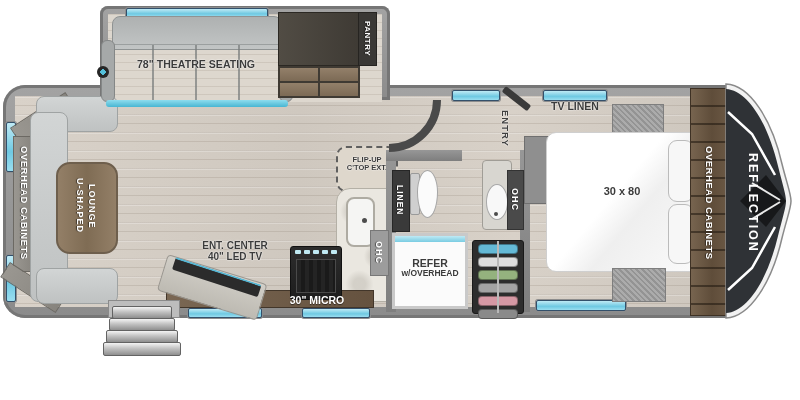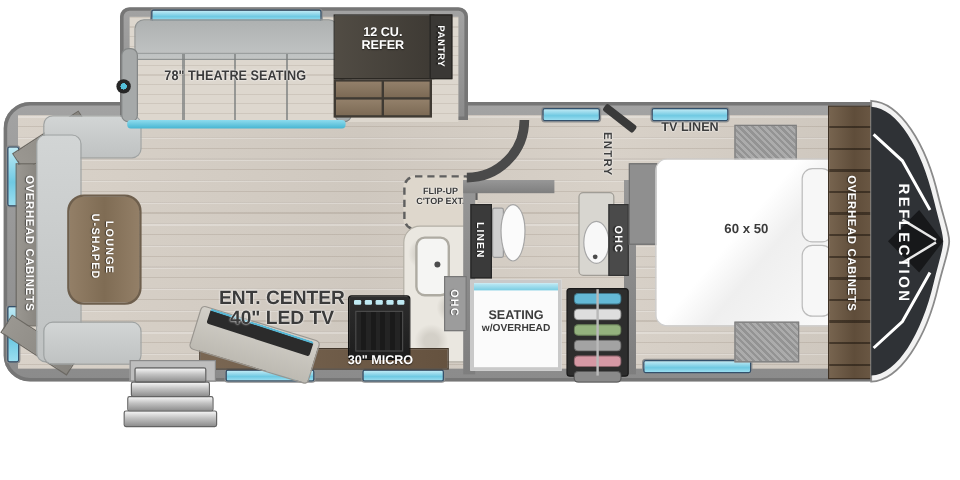--- a/index.html
+++ b/index.html
@@ -78,24 +78,20 @@
   <div class="abs" style="left:110px;top:44px;width:172px;height:58px;background:linear-gradient(180deg,#d4d7d7,#c6c9c9);border:1px solid #9b9f9f;
               background-image:repeating-linear-gradient(90deg,rgba(0,0,0,0) 0 41px,rgba(120,124,124,.7) 41px 43px);"></div>
   <div class="abs" style="left:101px;top:40px;width:12px;height:60px;background:#a6a9a9;border:1px solid #848787;border-radius:6px;"></div>
   <div class="abs" style="left:279px;top:40px;width:12px;height:60px;background:#a6a9a9;border:1px solid #848787;border-radius:6px;"></div>
   <div class="abs" style="left:106px;top:100px;width:182px;height:7px;background:linear-gradient(180deg,#8edcee,#48b6d2);border-radius:3px;"></div>
   <div class="abs" style="left:97px;top:66px;width:12px;height:12px;border-radius:50%;background:radial-gradient(circle,#54c0da 0 30%,#262626 32%);"></div>
   <div class="abs" style="left:279px;top:66px;width:12px;height:12px;border-radius:50%;background:radial-gradient(circle,#54c0da 0 30%,#262626 32%);"></div>
   <div class="abs lbl" style="left:116px;top:58px;width:160px;font-size:11.5px;transform:scaleX(.92);">78" THEATRE SEATING</div>
 
   <div class="abs dark-cab" style="left:278px;top:12px;width:82px;height:52px;"></div>
-  <div class="abs lbl-w" style="left:280px;top:22px;width:78px;font-size:10.5px;">
-    <div>12 CU.</div>
-    <div>REFER</div>
-  </div>
   <div class="abs" style="left:278px;top:66px;width:82px;height:32px;background:#3f3a33;display:grid;grid-template-columns:1fr 1fr;grid-template-rows:1fr 1fr;gap:2px;padding:2px;box-sizing:border-box;">
     <div style="background:linear-gradient(180deg,#93806a,#7c6a55);"></div>
     <div style="background:linear-gradient(180deg,#93806a,#7c6a55);"></div>
     <div style="background:linear-gradient(180deg,#93806a,#7c6a55);"></div>
     <div style="background:linear-gradient(180deg,#93806a,#7c6a55);"></div>
   </div>
   <div class="abs" style="left:358px;top:12px;width:17px;height:52px;background:#3a3835;border:1px solid #262421;"></div>
   <div class="abs lbl-w vtext" style="left:358px;top:13px;width:17px;height:50px;font-size:8px;letter-spacing:0.5px;">PANTRY</div>
 
   <div class="abs" style="left:336px;top:146px;width:62px;height:46px;background:#ded7cc;border:2px dashed #5f5f5f;border-radius:10px;box-sizing:border-box;"></div>
@@ -122,21 +118,21 @@
       <span style="width:6px;height:4px;background:#bfe9f2;border-radius:1px;"></span>
       <span style="width:6px;height:4px;background:#bfe9f2;border-radius:1px;"></span>
       <span style="width:6px;height:4px;background:#bfe9f2;border-radius:1px;"></span>
     </div>
     <div style="margin:5px auto 0 auto;width:38px;height:32px;border:1px solid #4a4a4a;background:repeating-linear-gradient(90deg,#242424 0 4px,#1a1a1a 4px 8px);"></div>
   </div>
   <div class="abs lbl-w" style="left:282px;top:295px;width:70px;font-size:10.5px;">30" MICRO</div>
 
   <div class="abs" style="left:168px;top:254px;width:102px;height:36px;background:linear-gradient(180deg,#d2cfc8,#bdbab2);border:1px solid #999690;transform:rotate(17deg);transform-origin:left top;border-radius:4px;"></div>
   <div class="abs" style="left:176px;top:257px;width:90px;height:11px;background:#2b2b2b;border-top:2px solid #58b7d4;transform:rotate(18deg);transform-origin:left top;border-radius:2px;"></div>
-  <div class="abs lbl" style="left:168px;top:241px;width:134px;font-size:16px;">
+  <div class="abs lbl" style="left:168px;top:241px;width:134px;font-size:10px;">
     <div>ENT. CENTER</div>
     <div>40" LED TV</div>
   </div>
 
   <div class="abs wallpiece" style="left:386px;top:150px;width:76px;height:11px;"></div>
   <div class="abs wallpiece" style="left:520px;top:150px;width:10px;height:162px;"></div>
 
   <div class="abs" style="left:392px;top:170px;width:16px;height:60px;background:#3a3a3a;border:1px solid #262626;"></div>
   <div class="abs lbl-w vtext" style="left:392px;top:172px;width:16px;height:56px;font-size:8.5px;">LINEN</div>
 
@@ -148,21 +144,21 @@
   <div class="abs" style="left:482px;top:160px;width:28px;height:68px;background:#d8d6d0;border:1px solid #a09d96;border-radius:4px;"></div>
   <div class="abs" style="left:486px;top:184px;width:20px;height:34px;background:#f8f8f8;border:1.5px solid #a8a8a8;border-radius:50%;"></div>
   <div class="abs" style="left:494px;top:212px;width:4px;height:4px;background:#4c4c4c;border-radius:50%;"></div>
   <div class="abs" style="left:507px;top:170px;width:15px;height:58px;background:#4a4a4a;border:1px solid #333;"></div>
   <div class="abs lbl-w vtext" style="left:507px;top:172px;width:15px;height:54px;font-size:9px;">OHC</div>
 
   <div class="abs" style="left:392px;top:233px;width:76px;height:76px;background:#fbfbfb;border:3px solid #c9c9c9;box-sizing:border-box;">
     <div style="height:6px;background:linear-gradient(180deg,#bfeaf5,#79cce2);"></div>
   </div>
   <div class="abs lbl" style="left:393px;top:258px;width:74px;">
-    <div style="font-size:10.5px;">SEATING</div>
+    <div style="font-size:10.5px;">REFER</div>
     <div style="font-size:8.5px;">w/OVERHEAD</div>
   </div>
 
   <div class="abs" style="left:472px;top:240px;width:50px;height:72px;background:#2d2d2d;border:1px solid #191919;border-radius:3px;">
     <div style="position:absolute;left:24px;top:0;width:2px;height:72px;background:#b9b9b9;"></div>
     <div class="hanger" style="background:#64b9d6;"></div>
     <div class="hanger" style="background:#dedede;"></div>
     <div class="hanger" style="background:#94b27e;"></div>
     <div class="hanger" style="background:#a3a3a3;"></div>
     <div class="hanger" style="background:#d598a4;"></div>
@@ -177,21 +173,21 @@
 
   <div class="abs lbl" style="left:540px;top:101px;width:70px;font-size:10.5px;">TV LINEN</div>
   <div class="abs rug" style="left:612px;top:104px;width:50px;height:30px;"></div>
   <div class="abs" style="left:524px;top:136px;width:22px;height:66px;background:#8f8f8f;border:1px solid #6f6f6f;"></div>
 
   <div class="abs" style="left:546px;top:132px;width:148px;height:138px;border-radius:10px 4px 4px 10px;border:1px solid #cfcfcf;
               background:linear-gradient(130deg,#ffffff 0 45%,#efefef 60%,#fafafa);"></div>
   <div class="abs" style="left:668px;top:140px;width:24px;height:60px;background:#f7f7f7;border:1.5px solid #bbbbbb;border-radius:9px;"></div>
   <div class="abs" style="left:668px;top:204px;width:24px;height:58px;background:#f7f7f7;border:1.5px solid #bbbbbb;border-radius:9px;"></div>
   <div class="abs lbl" style="left:562px;top:186px;width:120px;font-size:11px;">
-    <div>60 x 50</div>
+    <div>30 x 80</div>
   </div>
   <div class="abs rug" style="left:612px;top:268px;width:52px;height:32px;"></div>
 
   <div class="abs" style="left:690px;top:88px;width:38px;height:226px;border:1px solid #3e3124;
               background:linear-gradient(90deg,#77644f,#5f4d3a 55%,#6c5945);
               background-image:repeating-linear-gradient(180deg,rgba(0,0,0,0) 0 16px,rgba(30,22,14,.55) 16px 18px),linear-gradient(90deg,#77644f,#5f4d3a 55%,#6c5945);"></div>
   <div class="abs lbl-w vtext" style="left:700px;top:136px;width:18px;height:134px;font-size:9.5px;letter-spacing:0.5px;">OVERHEAD CABINETS</div>
 
   <svg class="abs" style="left:688px;top:78px;" width="112" height="246" viewBox="0 0 112 246">
     <path d="M 38 6 C 62 7 84 42 94 86 C 99 106 103 116 103 123 C 103 130 99 140 94 160 C 84 204 62 239 38 240 L 38 6 Z" fill="#f2f2f2" stroke="#8a8a8a" stroke-width="1.5"></path>

